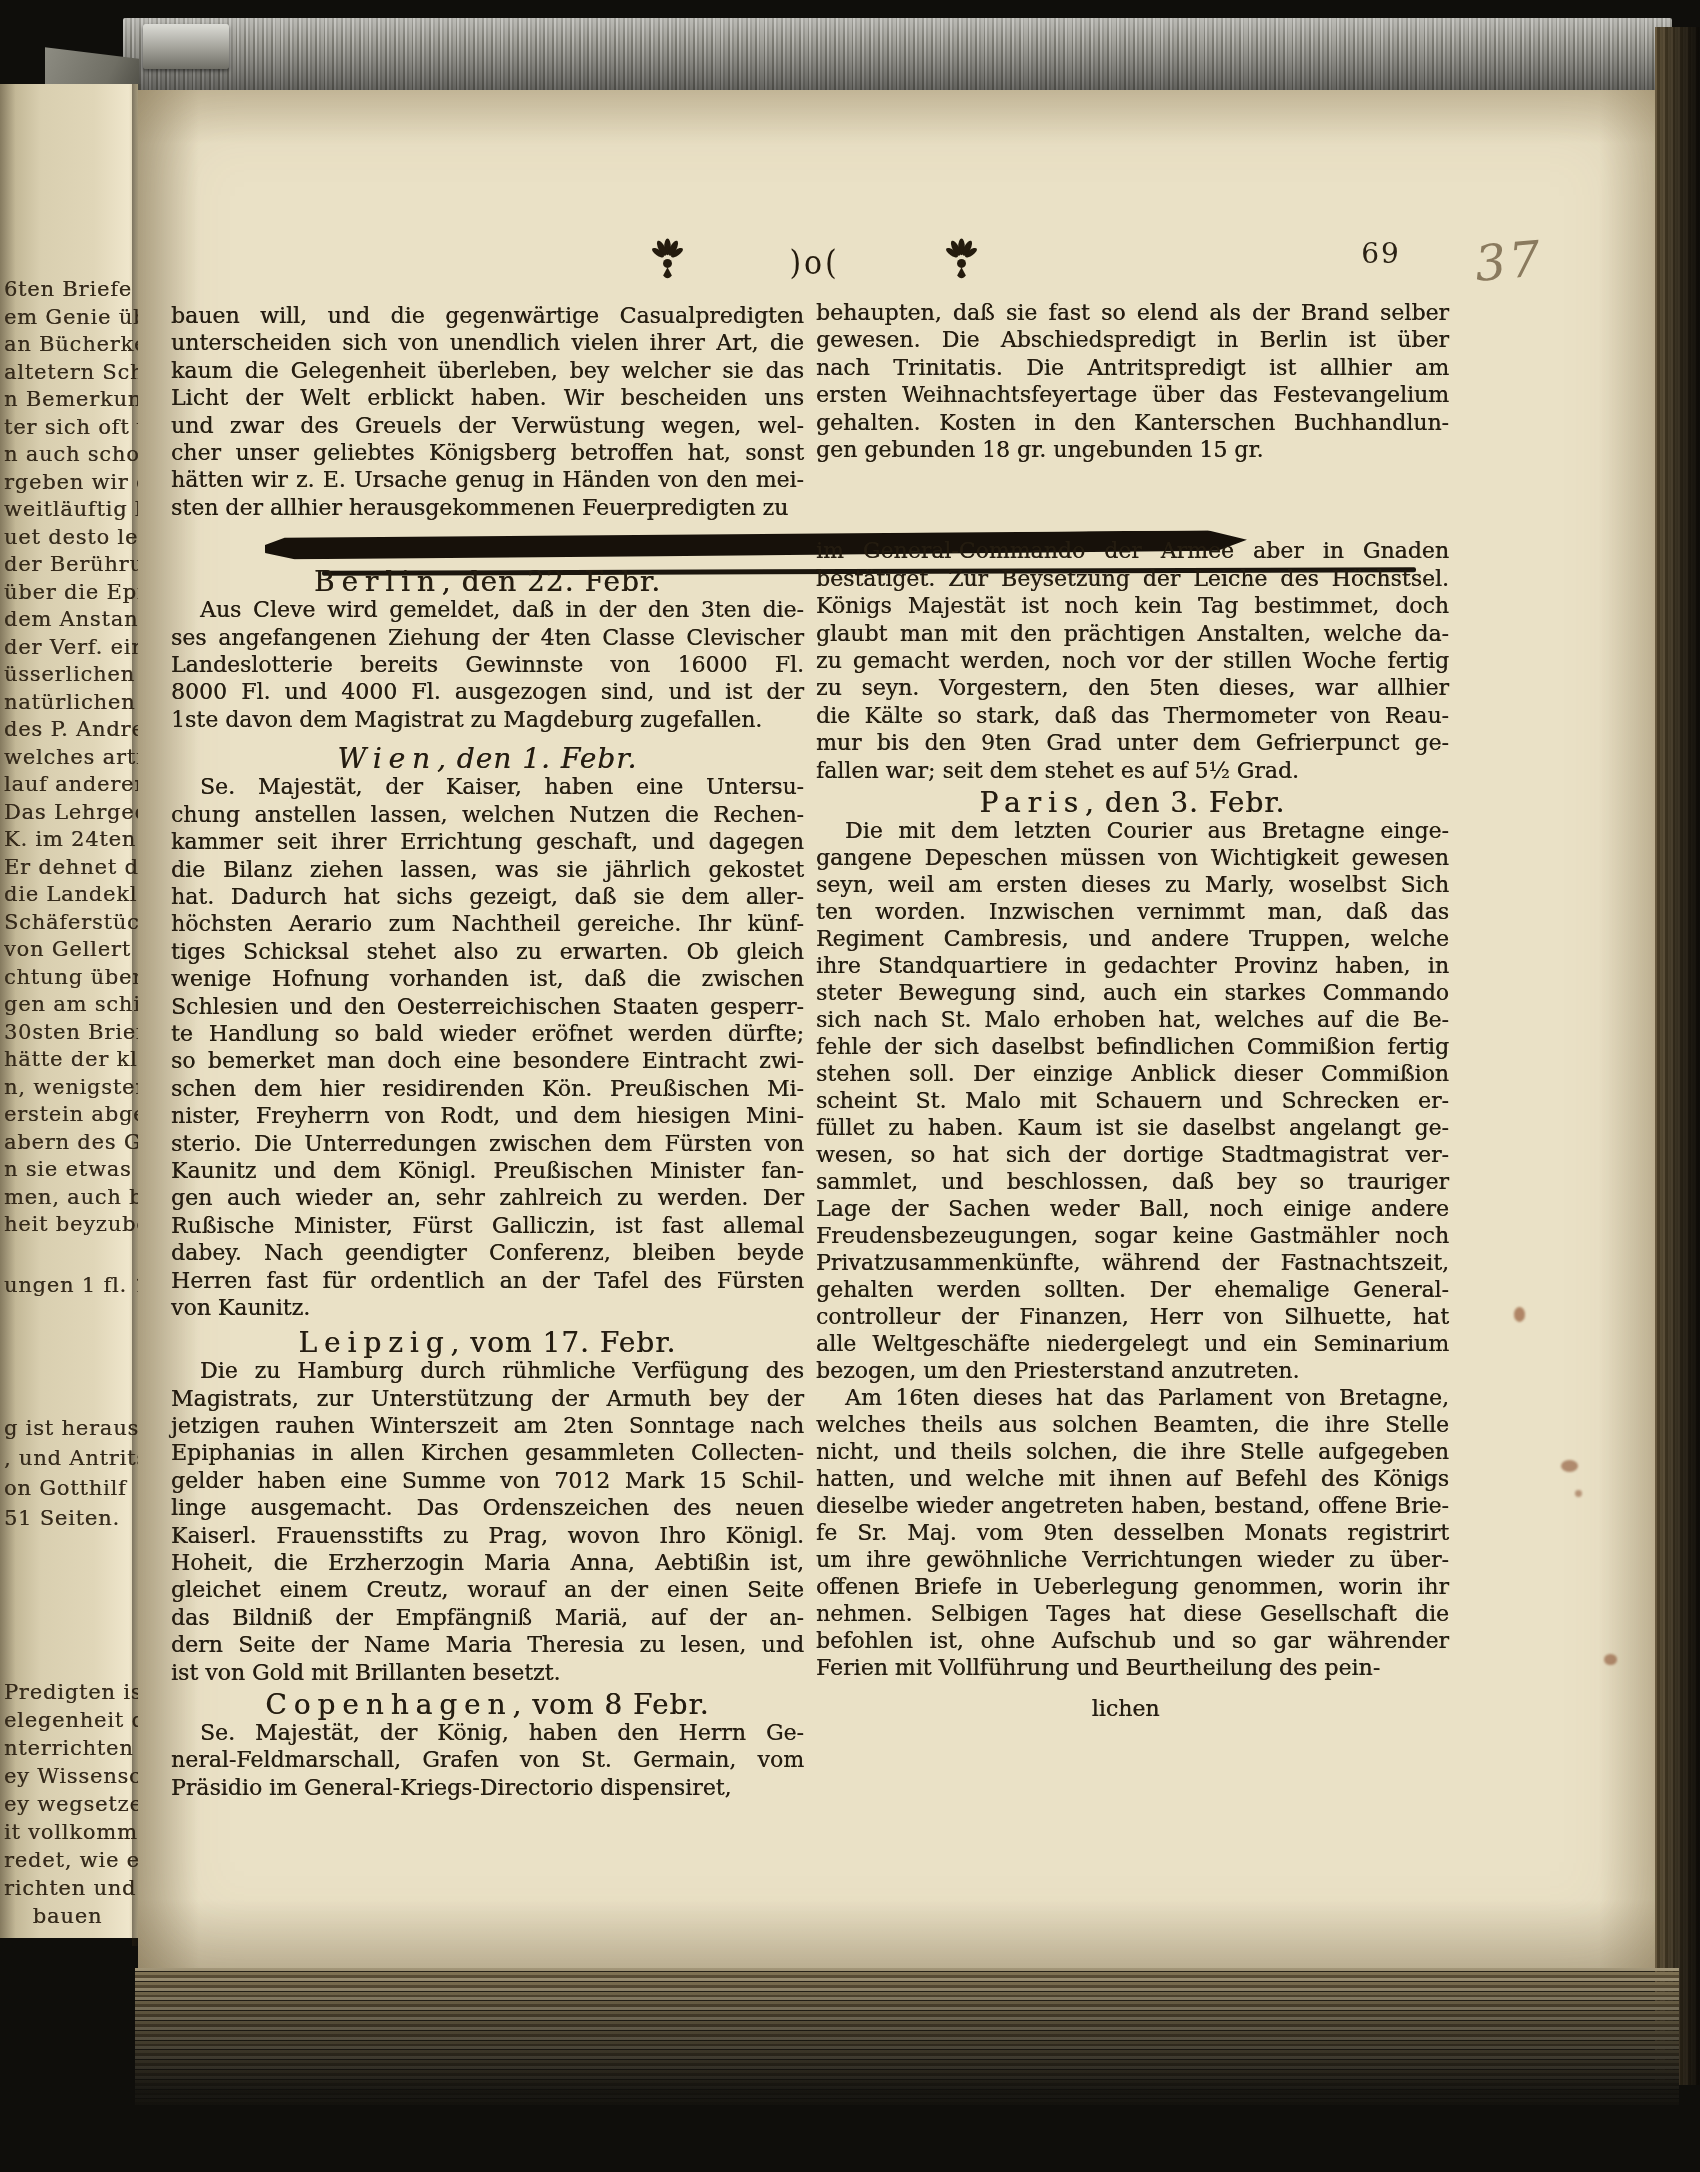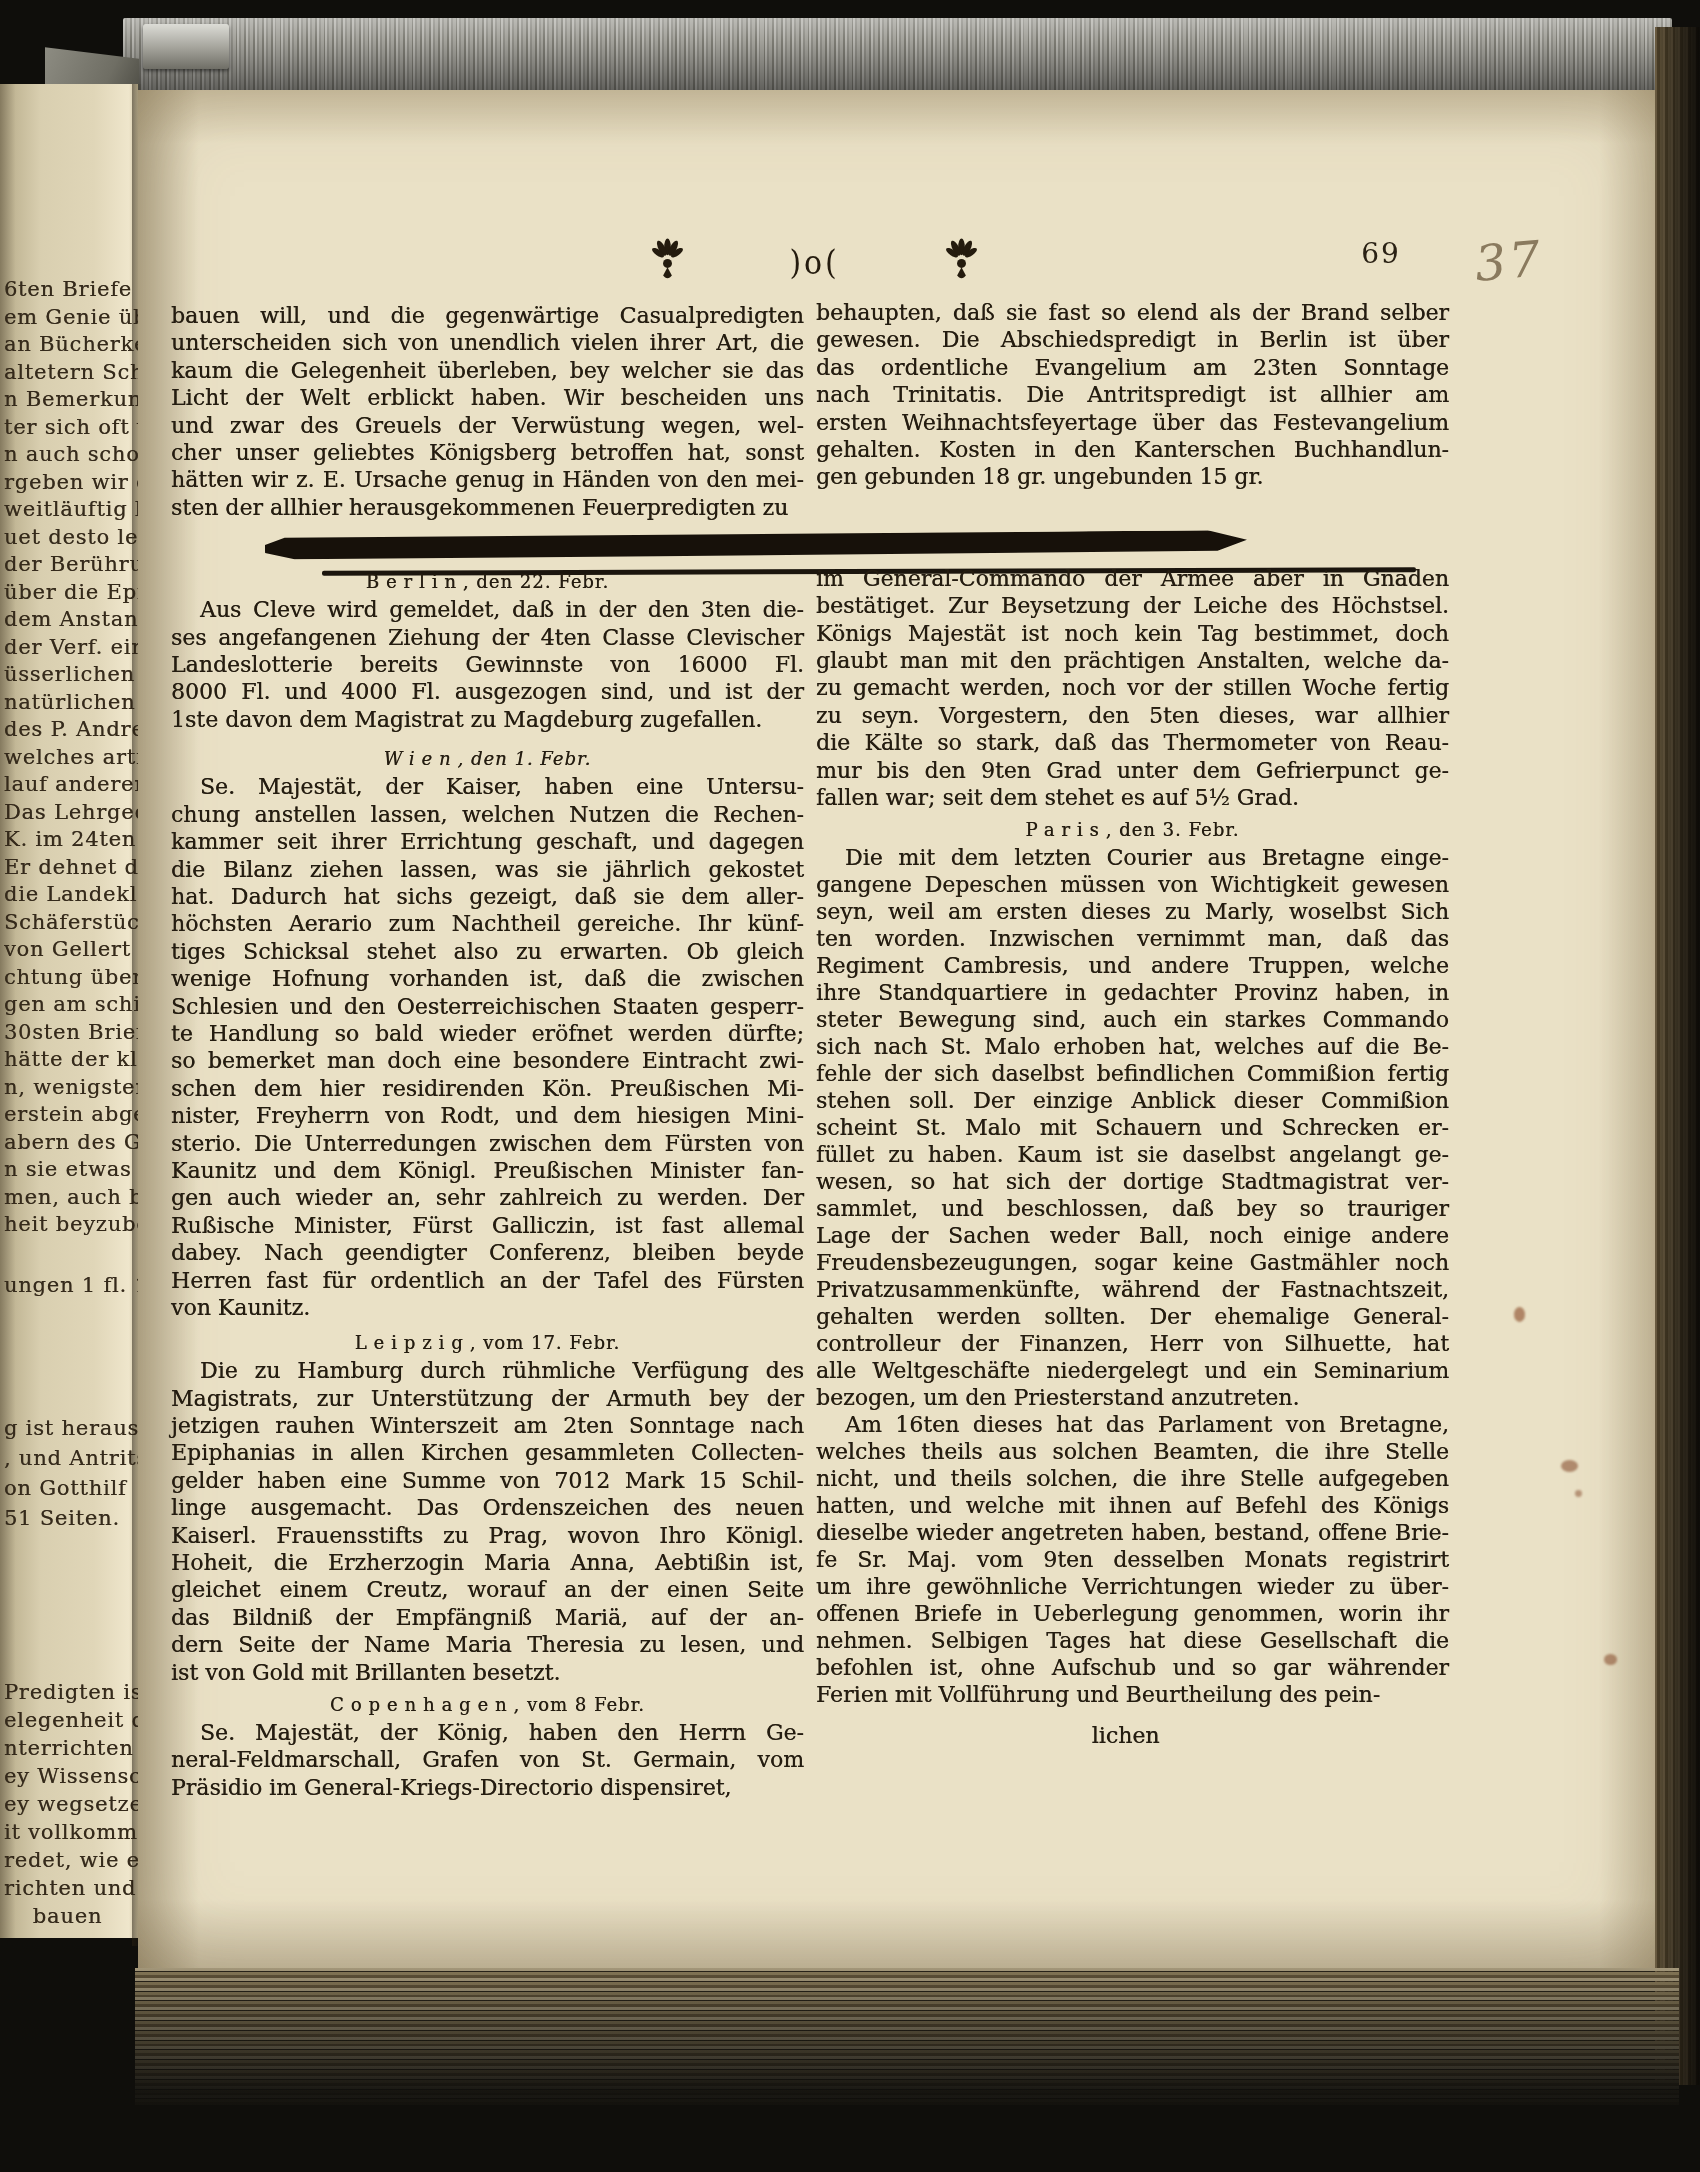--- a/index.html
+++ b/index.html
@@ -61,21 +61,21 @@
     text-shadow:0.3px 0 0 rgba(36,28,16,.85);}
   .col-left{left:33px;top:212px;}
   .col-right{left:678px;top:209px;}
   .ln{text-align:justify;text-align-last:justify;white-space:normal;}
   .ln.lastln{text-align-last:left;}
   .para.indent .ln:first-child{text-indent:29px;}
   .col-left .ln{line-height:27.4px;}
   .col-right .ln{line-height:27.4px;}
   .col-right .para:nth-of-type(3) .ln,
   .col-right .para:nth-of-type(4) .ln{line-height:27px;}
-  h3.dateline{margin:0;font-size:18px;font-weight:normal;text-align:center;line-height:28px;}
+  h3.dateline{margin:0;font-size:28px;font-weight:normal;text-align:center;line-height:28px;}
   h3.dateline .city{letter-spacing:6.9px;}
   h3.dateline .rest{letter-spacing:1px;}
   .col-left h3:nth-of-type(1){margin-top:47px;}
   .col-left h3:nth-of-type(2){margin-top:12px;font-style:italic;}
   .col-left h3:nth-of-type(3){margin-top:7.8px;}
   .col-left h3:nth-of-type(4){margin-top:4.9px;}
   .col-right .para:nth-of-type(2){margin-top:74px;}
   .col-right h3:nth-of-type(1){margin-top:4.9px;}
   .catchword{text-align:center;padding-right:13.7px;margin-top:15px;line-height:26.5px;}
 
@@ -267,21 +267,20 @@
         <div class="para indent">
           <div class="ln">Se. Majestät, der König, haben den Herrn Ge-</div>
           <div class="ln">neral-Feldmarschall, Grafen von St. Germain, vom</div>
           <div class="ln lastln">Präsidio im General-Kriegs-Directorio dispensiret,</div>
         </div>
       </div>
     <div class="col col-right">
         <div class="para">
           <div class="ln">behaupten, daß sie fast so elend als der Brand selber</div>
           <div class="ln">gewesen. Die Abschiedspredigt in Berlin ist über</div>
-          <div class="ln">das ordentliche Evangelium am 23ten Sonntage</div>
           <div class="ln">nach Trinitatis. Die Antritspredigt ist allhier am</div>
           <div class="ln">ersten Weihnachtsfeyertage über das Festevangelium</div>
           <div class="ln">gehalten. Kosten in den Kanterschen Buchhandlun-</div>
           <div class="ln lastln">gen gebunden 18 gr. ungebunden 15 gr.</div>
         </div>
         <div class="para">
           <div class="ln">im General-Commando der Armee aber in Gnaden</div>
           <div class="ln">bestätiget. Zur Beysetzung der Leiche des Höchstsel.</div>
           <div class="ln">Königs Majestät ist noch kein Tag bestimmet, doch</div>
           <div class="ln">glaubt man mit den prächtigen Anstalten, welche da-</div>

